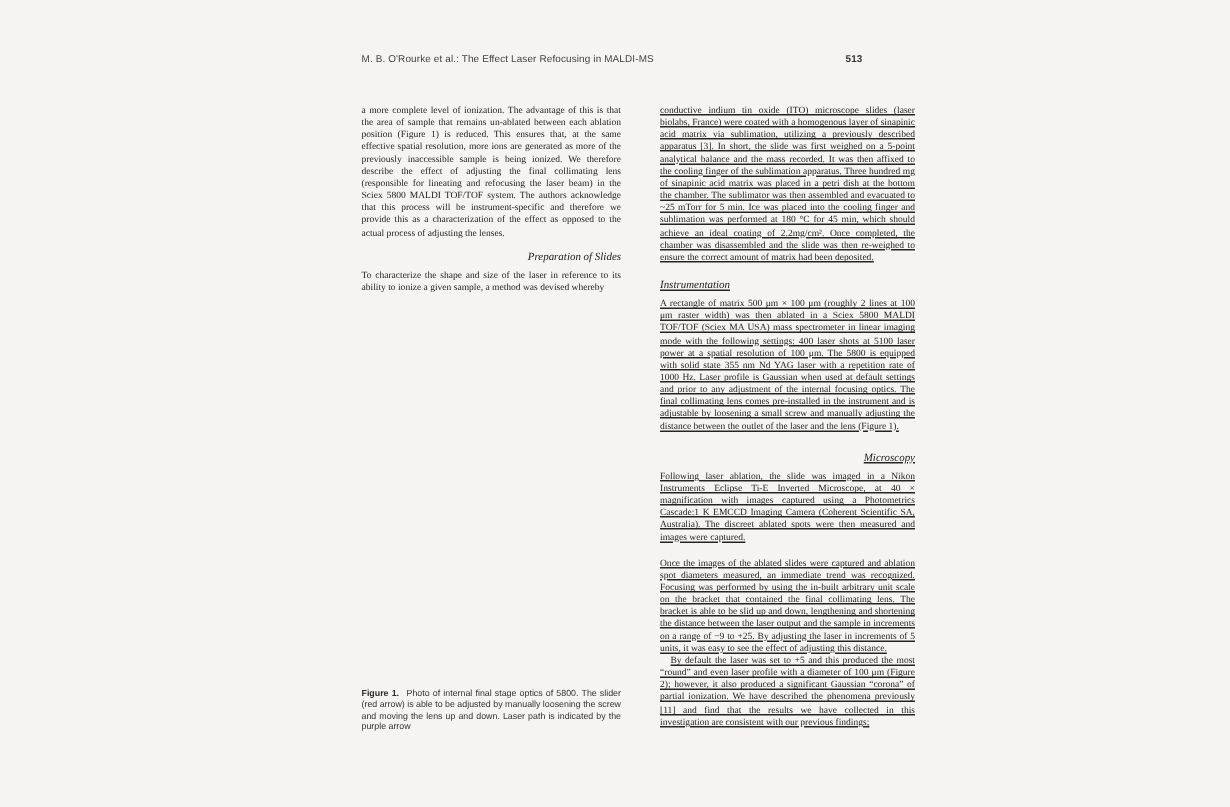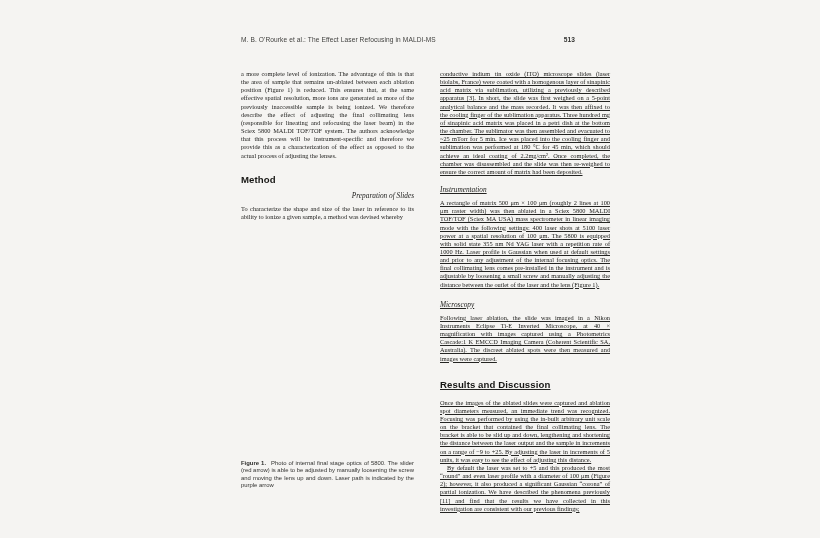--- a/index.html
+++ b/index.html
@@ -85,50 +85,48 @@
   }
   .figure-caption .cap-label {
     font-weight: bold;
     margin-right: 5px;
     color: #2b2b29;
   }
   
   .col-right .p1          { margin-top: 3px; }
   .col-right .instr-h     { margin-top: 9px; }
   .col-right .instr-p     { margin-top: 5px; }
-  .col-right .micro-h     { margin-top: 11px; }
+  .col-right .micro-h     { margin-top: 11px; text-align: right; }
   .col-right .micro-p     { margin-top: 5px; }
   .col-right .results-h   { margin-top: 16px; }
   .col-right .results-p1  { margin-top: 9px; }
   .col-right .results-p2  { text-indent: 7px; }
 </style>
 </head>
 <body>
 
 <div class="sheet">
 
   <div class="running-header">
     <span class="run-title">M. B. O'Rourke et al.: The Effect Laser Refocusing in MALDI-MS</span>
     <span class="page-num">513</span>
   </div>
 
   <div class="col col-left">
     <p class="body-text intro">a more complete level of ionization. The advantage of this is that the area of sample that remains un-ablated between each ablation position (Figure 1) is reduced. This ensures that, at the same effective spatial resolution, more ions are generated as more of the previously inaccessible sample is being ionized. We therefore describe the effect of adjusting the final collimating lens (responsible for lineating and refocusing the laser beam) in the Sciex 5800 MALDI TOF/TOF system. The authors acknowledge that this process will be instrument-specific and therefore we provide this as a characterization of the effect as opposed to the actual process of adjusting the lenses.</p>
-    <h2 class="sec-heading method-h">Method</h2>
     <h3 class="sub-heading prep-h">Preparation of Slides</h3>
     <p class="body-text prep-p">To characterize the shape and size of the laser in reference to its ability to ionize a given sample, a method was devised whereby</p>
     <div class="figure-caption">
       <span class="cap-label">Figure 1.</span><span>Photo of internal final stage optics of 5800. The slider (red arrow) is able to be adjusted by manually loosening the screw and moving the lens up and down. Laser path is indicated by the purple arrow</span>
     </div>
   </div>
 
   <div class="col col-right">
     <p class="body-text p1">conductive indium tin oxide (ITO) microscope slides (laser biolabs, France) were coated with a homogenous layer of sinapinic acid matrix via sublimation, utilizing a previously described apparatus [3]. In short, the slide was first weighed on a 5-point analytical balance and the mass recorded. It was then affixed to the cooling finger of the sublimation apparatus. Three hundred mg of sinapinic acid matrix was placed in a petri dish at the bottom the chamber. The sublimator was then assembled and evacuated to ~25 mTorr for 5 min. Ice was placed into the cooling finger and sublimation was performed at 180 °C for 45 min, which should achieve an ideal coating of 2.2mg/cm². Once completed, the chamber was disassembled and the slide was then re-weighed to ensure the correct amount of matrix had been deposited.</p>
     <h3 class="sub-heading instr-h">Instrumentation</h3>
     <p class="body-text instr-p">A rectangle of matrix 500 μm × 100 μm (roughly 2 lines at 100 μm raster width) was then ablated in a Sciex 5800 MALDI TOF/TOF (Sciex MA USA) mass spectrometer in linear imaging mode with the following settings: 400 laser shots at 5100 laser power at a spatial resolution of 100 μm. The 5800 is equipped with solid state 355 nm Nd YAG laser with a repetition rate of 1000 Hz. Laser profile is Gaussian when used at default settings and prior to any adjustment of the internal focusing optics. The final collimating lens comes pre-installed in the instrument and is adjustable by loosening a small screw and manually adjusting the distance between the outlet of the laser and the lens (Figure 1).</p>
     <h3 class="sub-heading micro-h">Microscopy</h3>
     <p class="body-text micro-p">Following laser ablation, the slide was imaged in a Nikon Instruments Eclipse Ti-E Inverted Microscope, at 40 × magnification with images captured using a Photometrics Cascade:1 K EMCCD Imaging Camera (Coherent Scientific SA, Australia). The discreet ablated spots were then measured and images were captured.</p>
-    <h2 class="sec-heading results-h">Results and Discussion</h2>
     <p class="body-text results-p1">Once the images of the ablated slides were captured and ablation spot diameters measured, an immediate trend was recognized. Focusing was performed by using the in-built arbitrary unit scale on the bracket that contained the final collimating lens. The bracket is able to be slid up and down, lengthening and shortening the distance between the laser output and the sample in increments on a range of −9 to +25. By adjusting the laser in increments of 5 units, it was easy to see the effect of adjusting this distance.</p>
     <p class="body-text results-p2">By default the laser was set to +5 and this produced the most “round” and even laser profile with a diameter of 100 μm (Figure 2); however, it also produced a significant Gaussian “corona” of partial ionization. We have described the phenomena previously [11] and find that the results we have collected in this investigation are consistent with our previous findings;</p>
   </div>
 
 </div>
 
 </body></html>

